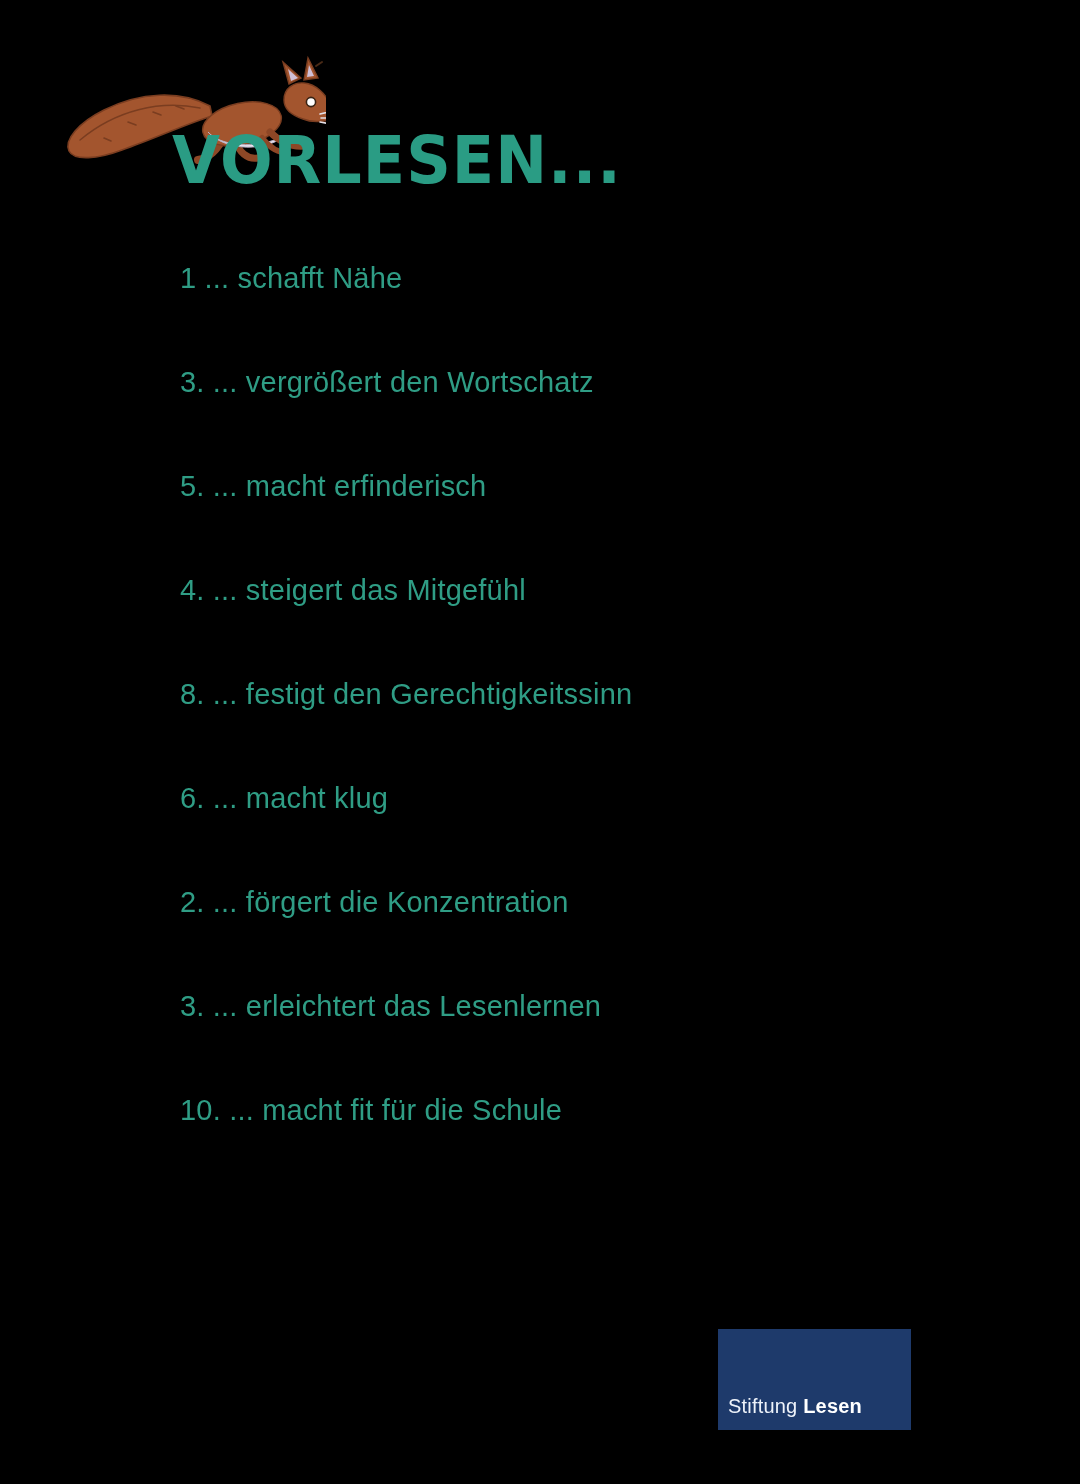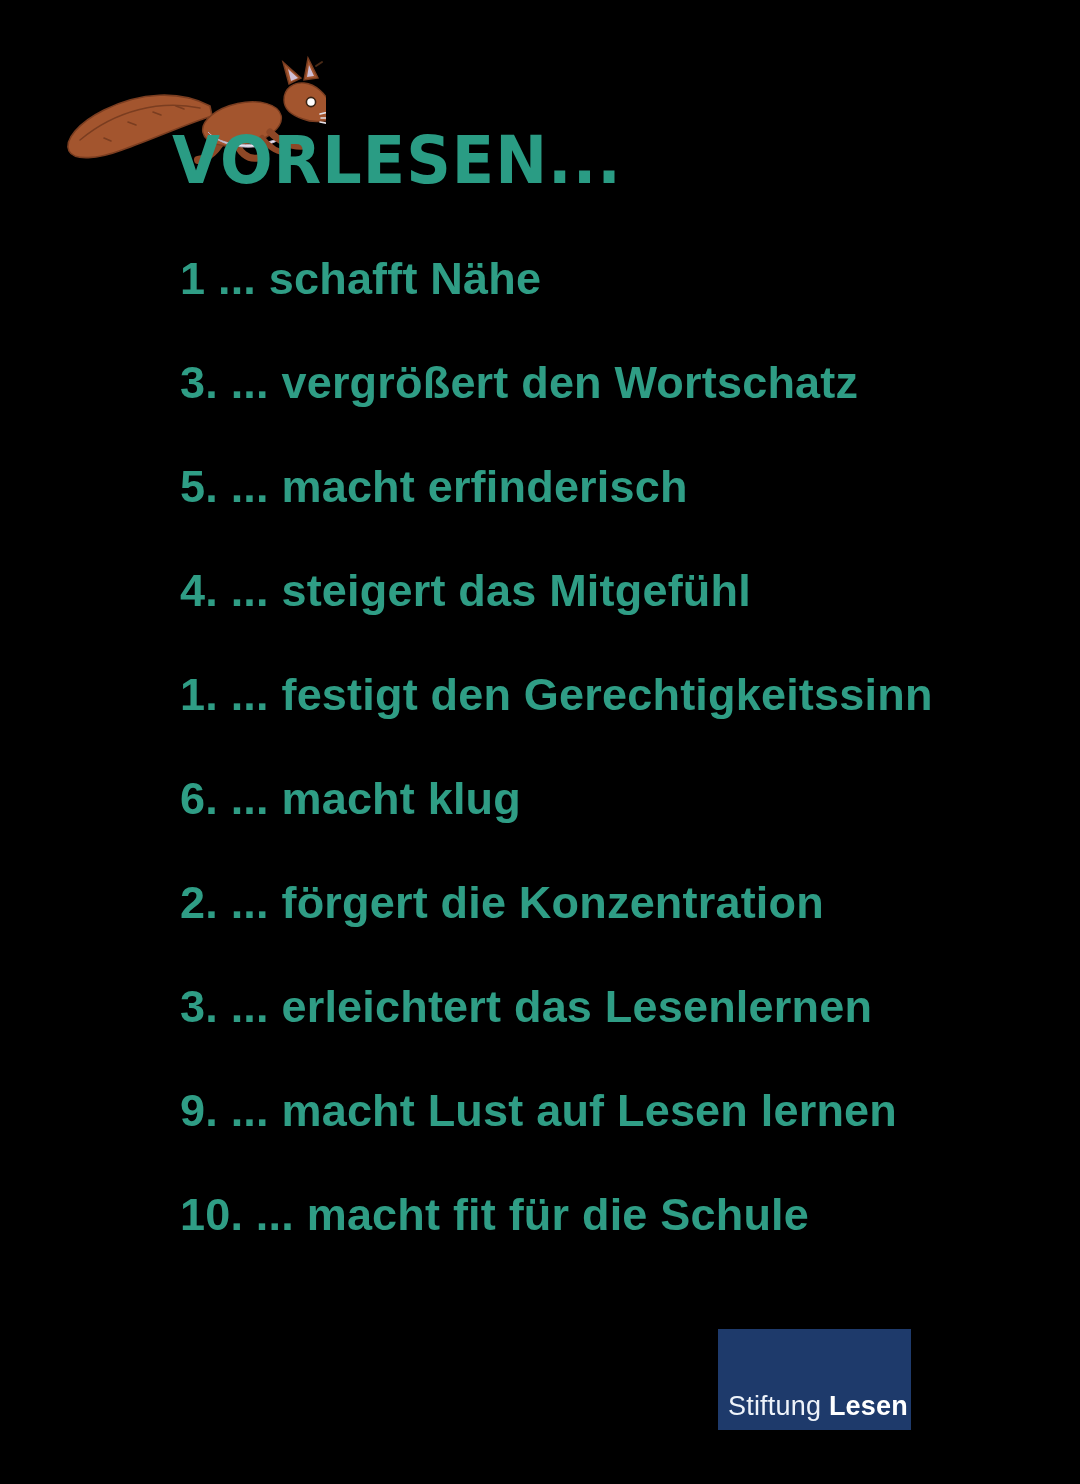--- a/index.html
+++ b/index.html
@@ -37,40 +37,40 @@
   }
   .benefits {
     position: absolute;
     left: 180px;
     top: 256px;
     display: flex;
     flex-direction: column;
     gap: 59px;
   }
   .benefit-item {
-    font-size: 45px;
+    font-size: 29px;
     line-height: 45px;
-    font-weight: 700;
+    font-weight: 400;
     color: #2f9d85;
     letter-spacing: 0.2px;
     white-space: nowrap;
   }
   .logo-box {
     position: absolute;
     left: 718px;
     top: 1329px;
     width: 193px;
     height: 101px;
     background: #1e3a6b;
     display: flex;
     align-items: flex-end;
     padding: 0 0 9px 10px;
   }
   .logo-text {
-    font-size: 27px;
+    font-size: 20px;
     line-height: 30px;
     color: #eef3fa;
     font-weight: 400;
     letter-spacing: 0.2px;
     white-space: nowrap;
   }
   .logo-text .bold {
     color: #ffffff;
     font-weight: 700;
   }
@@ -111,25 +111,24 @@
     <path d="M262,62 L296,54 M263,66 L300,66 M262,70 L294,76" stroke="#e4e0e8" stroke-width="1.6" stroke-linecap="round"></path>
   </svg>
 
   <div class="title">VORLESEN...</div>
 
   <div class="benefits">
     <div class="benefit-item">1 ... schafft Nähe</div>
     <div class="benefit-item">3. ... vergrößert den Wortschatz</div>
     <div class="benefit-item">5. ... macht erfinderisch</div>
     <div class="benefit-item">4. ... steigert das Mitgefühl</div>
-    <div class="benefit-item">1. ... festigt den Gerechtigkeitssinn</div>
+    <div class="benefit-item">8. ... festigt den Gerechtigkeitssinn</div>
     <div class="benefit-item">6. ... macht klug</div>
     <div class="benefit-item">2. ... förgert die Konzentration</div>
     <div class="benefit-item">3. ... erleichtert das Lesenlernen</div>
-    <div class="benefit-item">9. ... macht Lust auf Lesen lernen</div>
     <div class="benefit-item">10. ... macht fit für die Schule</div>
   </div>
 
   <div class="logo-box">
     <div class="logo-text"><span>Stiftung </span><span class="bold">Lesen</span></div>
   </div>
 
 </div>
 
 </body></html>

